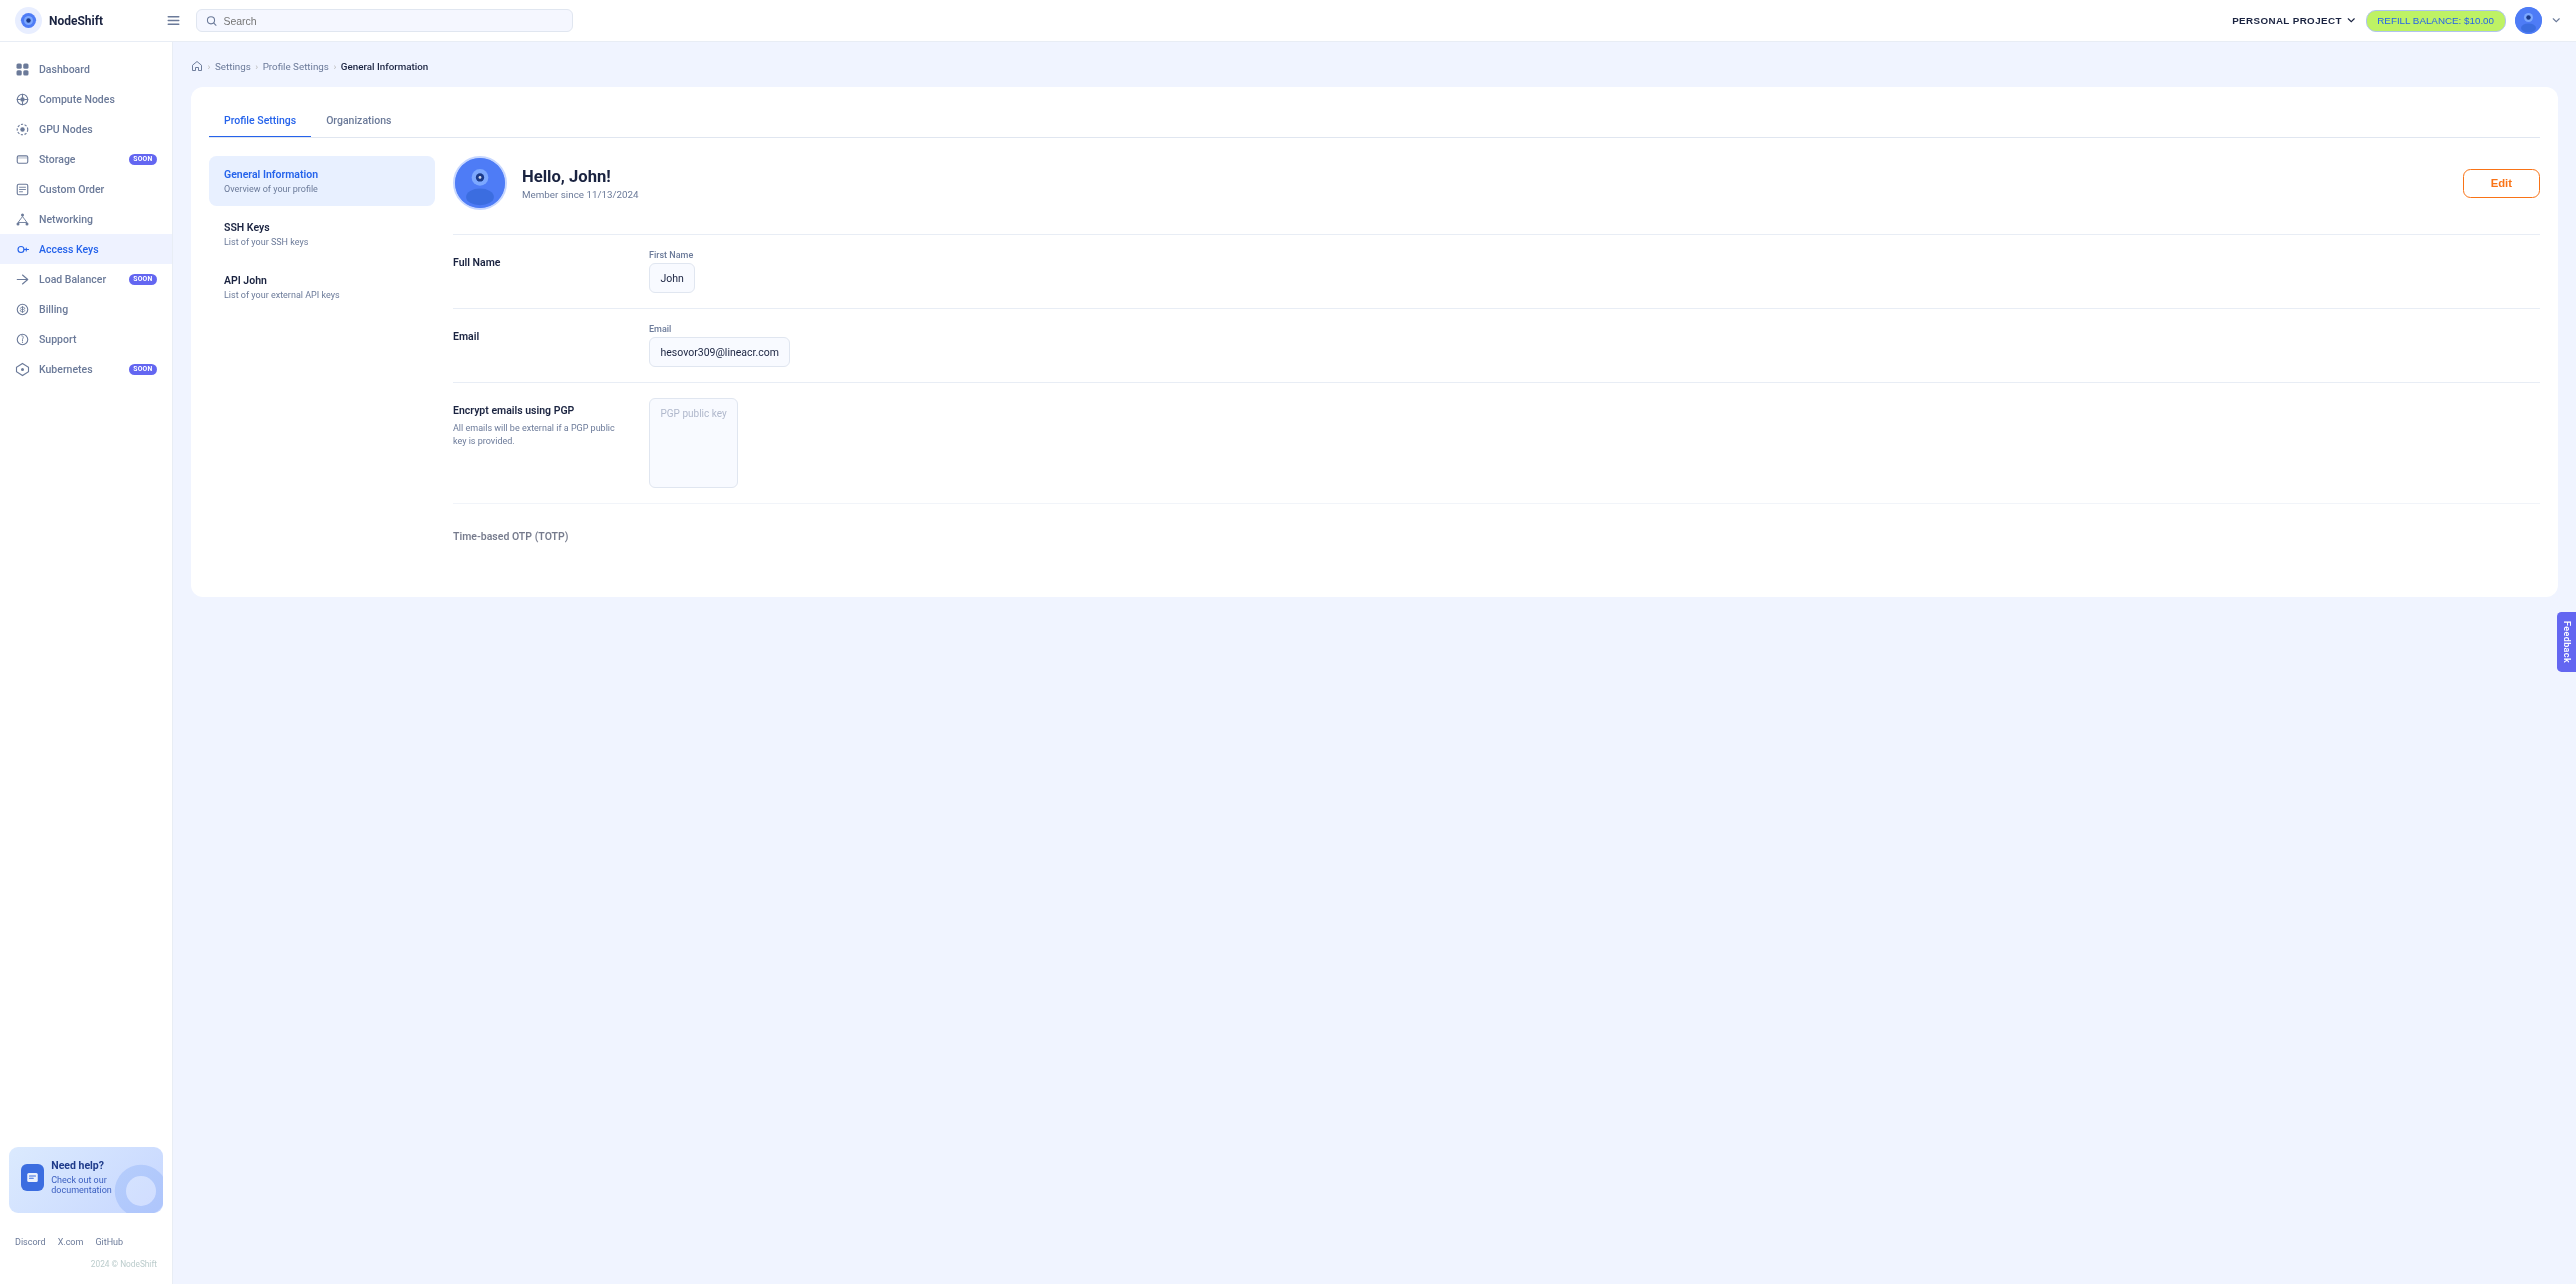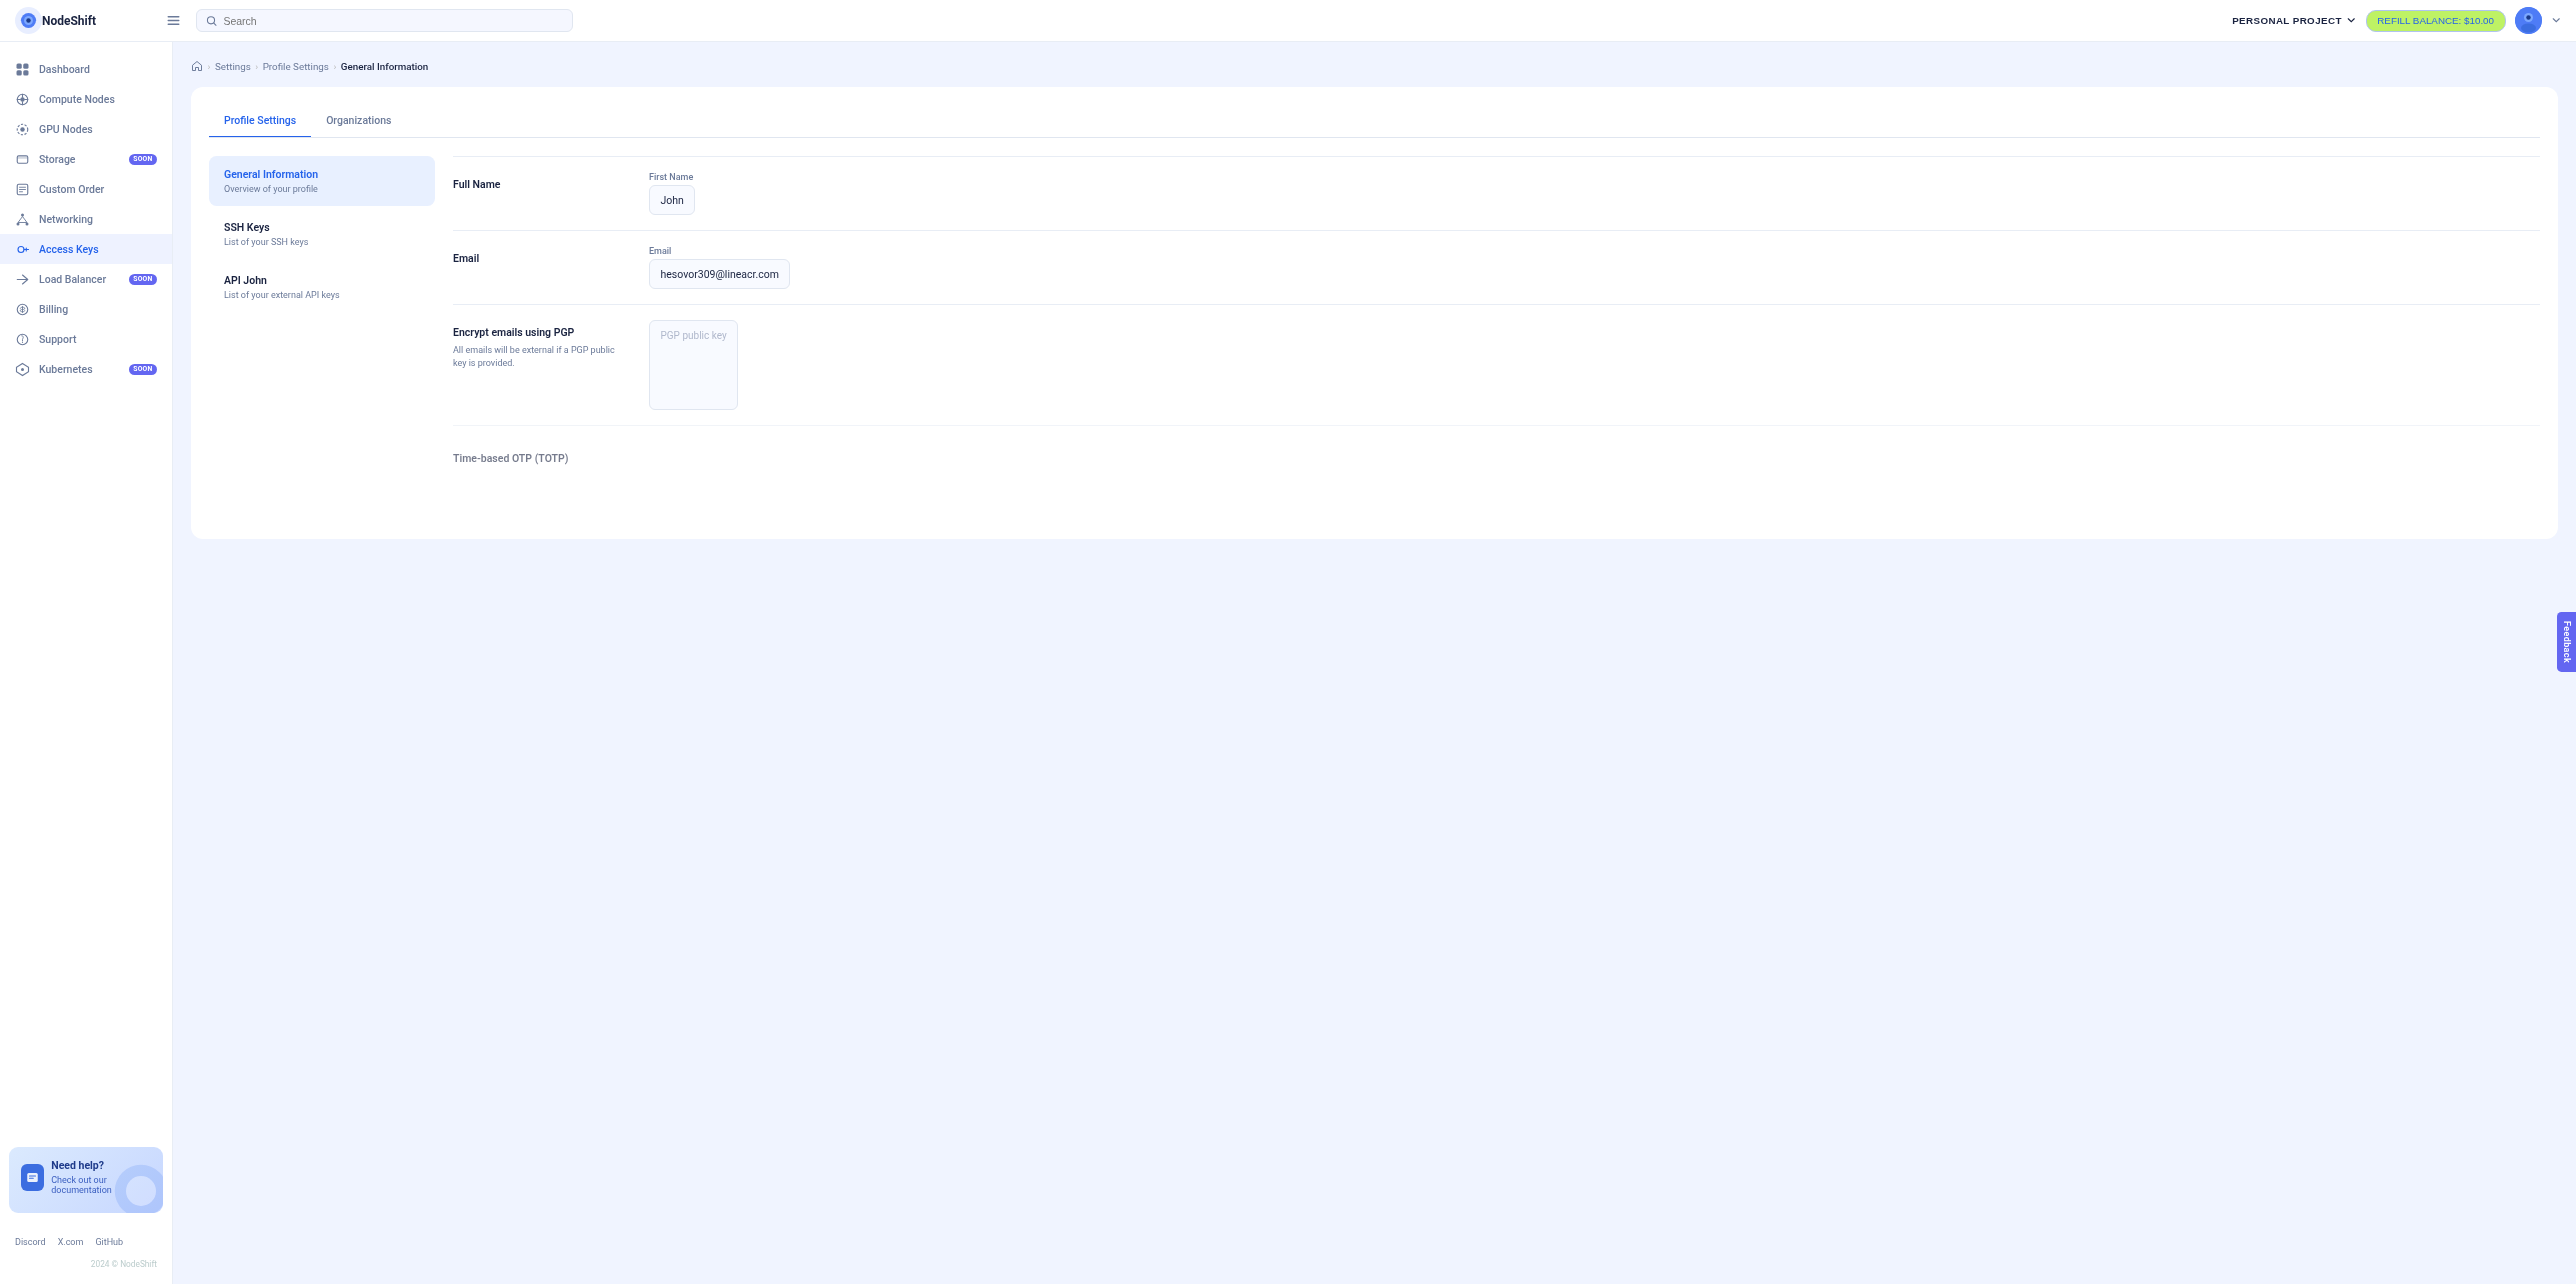--- a/index.html
+++ b/index.html
@@ -6,21 +6,21 @@
     body { font-family: -apple-system, BlinkMacSystemFont, 'Segoe UI', Roboto, sans-serif; background: #f0f4ff; color: #1a2340; font-size: 10.5px; }
 
     
     .app-layout { display: flex; flex-direction: column; height: 100vh; }
     .top-bar { display: flex; align-items: center; background: #fff; border-bottom: 0.8px solid #e8edf5; height: 42px; padding: 0 15px; gap: 12px; z-index: 10; flex-shrink: 0; }
     .main-area { display: flex; flex: 1; overflow: hidden; }
     .sidebar { width: 173px; background: #fff; border-right: 0.8px solid #e8edf5; display: flex; flex-direction: column; overflow-y: auto; flex-shrink: 0; }
     .content-area { flex: 1; overflow-y: auto; padding: 18px; }
 
     
-    .logo-area { display: flex; align-items: center; gap: 0; min-width: 136px; }
+    .logo-area { display: flex; align-items: center; gap: 7px; min-width: 136px; }
     .logo-icon { width: 27px; height: 27px; }
     .logo-text { font-weight: 700; font-size: 12px; color: #1a2340; }
     .hamburger-btn { background: none; border: none; cursor: pointer; padding: 3px; color: #6b7a99; }
     .search-bar { flex: 1; max-width: 377px; }
     .search-input-wrap { display: flex; align-items: center; background: #f5f7ff; border: 0.8px solid #e0e6f0; border-radius: 6px; padding: 4.5px 9px; gap: 6px; }
     .search-input-wrap input { background: none; border: none; outline: none; font-size: 10.5px; color: #6b7a99; width: 100%; }
     .top-bar-right { margin-left: auto; display: flex; align-items: center; gap: 9px; }
     .project-selector { display: flex; align-items: center; gap: 4.5px; background: none; border: none; cursor: pointer; font-size: 9.8px; font-weight: 600; color: #1a2340; text-transform: uppercase; letter-spacing: 0.4px; }
     .refill-btn { background: #bef264; border: 0.8px solid #b0c4f0; border-radius: 10px; padding: 4.5px 10.5px; font-size: 9.8px; font-weight: 400; color: #2563eb; cursor: pointer; }
     .avatar-btn { width: 27px; height: 27px; border-radius: 50%; background: #4e7cf6; border: none; cursor: pointer; display: flex; align-items: center; justify-content: center; overflow: hidden; }
@@ -328,20 +328,36 @@
               <div class="profile-nav-item-sub">List of your SSH keys</div>
             </div>
             <div class="profile-nav-item">
               <div class="profile-nav-item-title">API John</div>
               <div class="profile-nav-item-sub">List of your external API keys</div>
             </div>
           </div>
 
           <div class="profile-main">
 
+            <div class="profile-header-card">
+              <div class="profile-avatar">
+                <svg width="54" height="54" viewBox="0 0 72 72">
+                  <circle cx="36" cy="36" r="36" fill="#4e7cf6"></circle>
+                  <circle cx="36" cy="28" r="12" fill="#7ca8ff"></circle>
+                  <ellipse cx="36" cy="56" rx="20" ry="12" fill="#3b6de0"></ellipse>
+                  <circle cx="36" cy="28" r="6" fill="#1a3a8a"></circle>
+                  <circle cx="36" cy="28" r="2" fill="#fff" opacity="0.8"></circle>
+                </svg>
+              </div>
+              <div>
+                <div class="profile-greeting">Hello, John!</div>
+                <div class="profile-member-since">Member since 11/13/2024</div>
+              </div>
+              <button class="edit-btn">Edit</button>
+            </div>
 
             <div class="form-section">
 
               <div class="form-row">
                 <div class="form-label-col">Full Name</div>
                 <div class="form-fields-col">
                   <div class="form-field">
                     <div class="form-field-label">First Name</div>
                     <div class="form-field-value">John</div>
                   </div>

